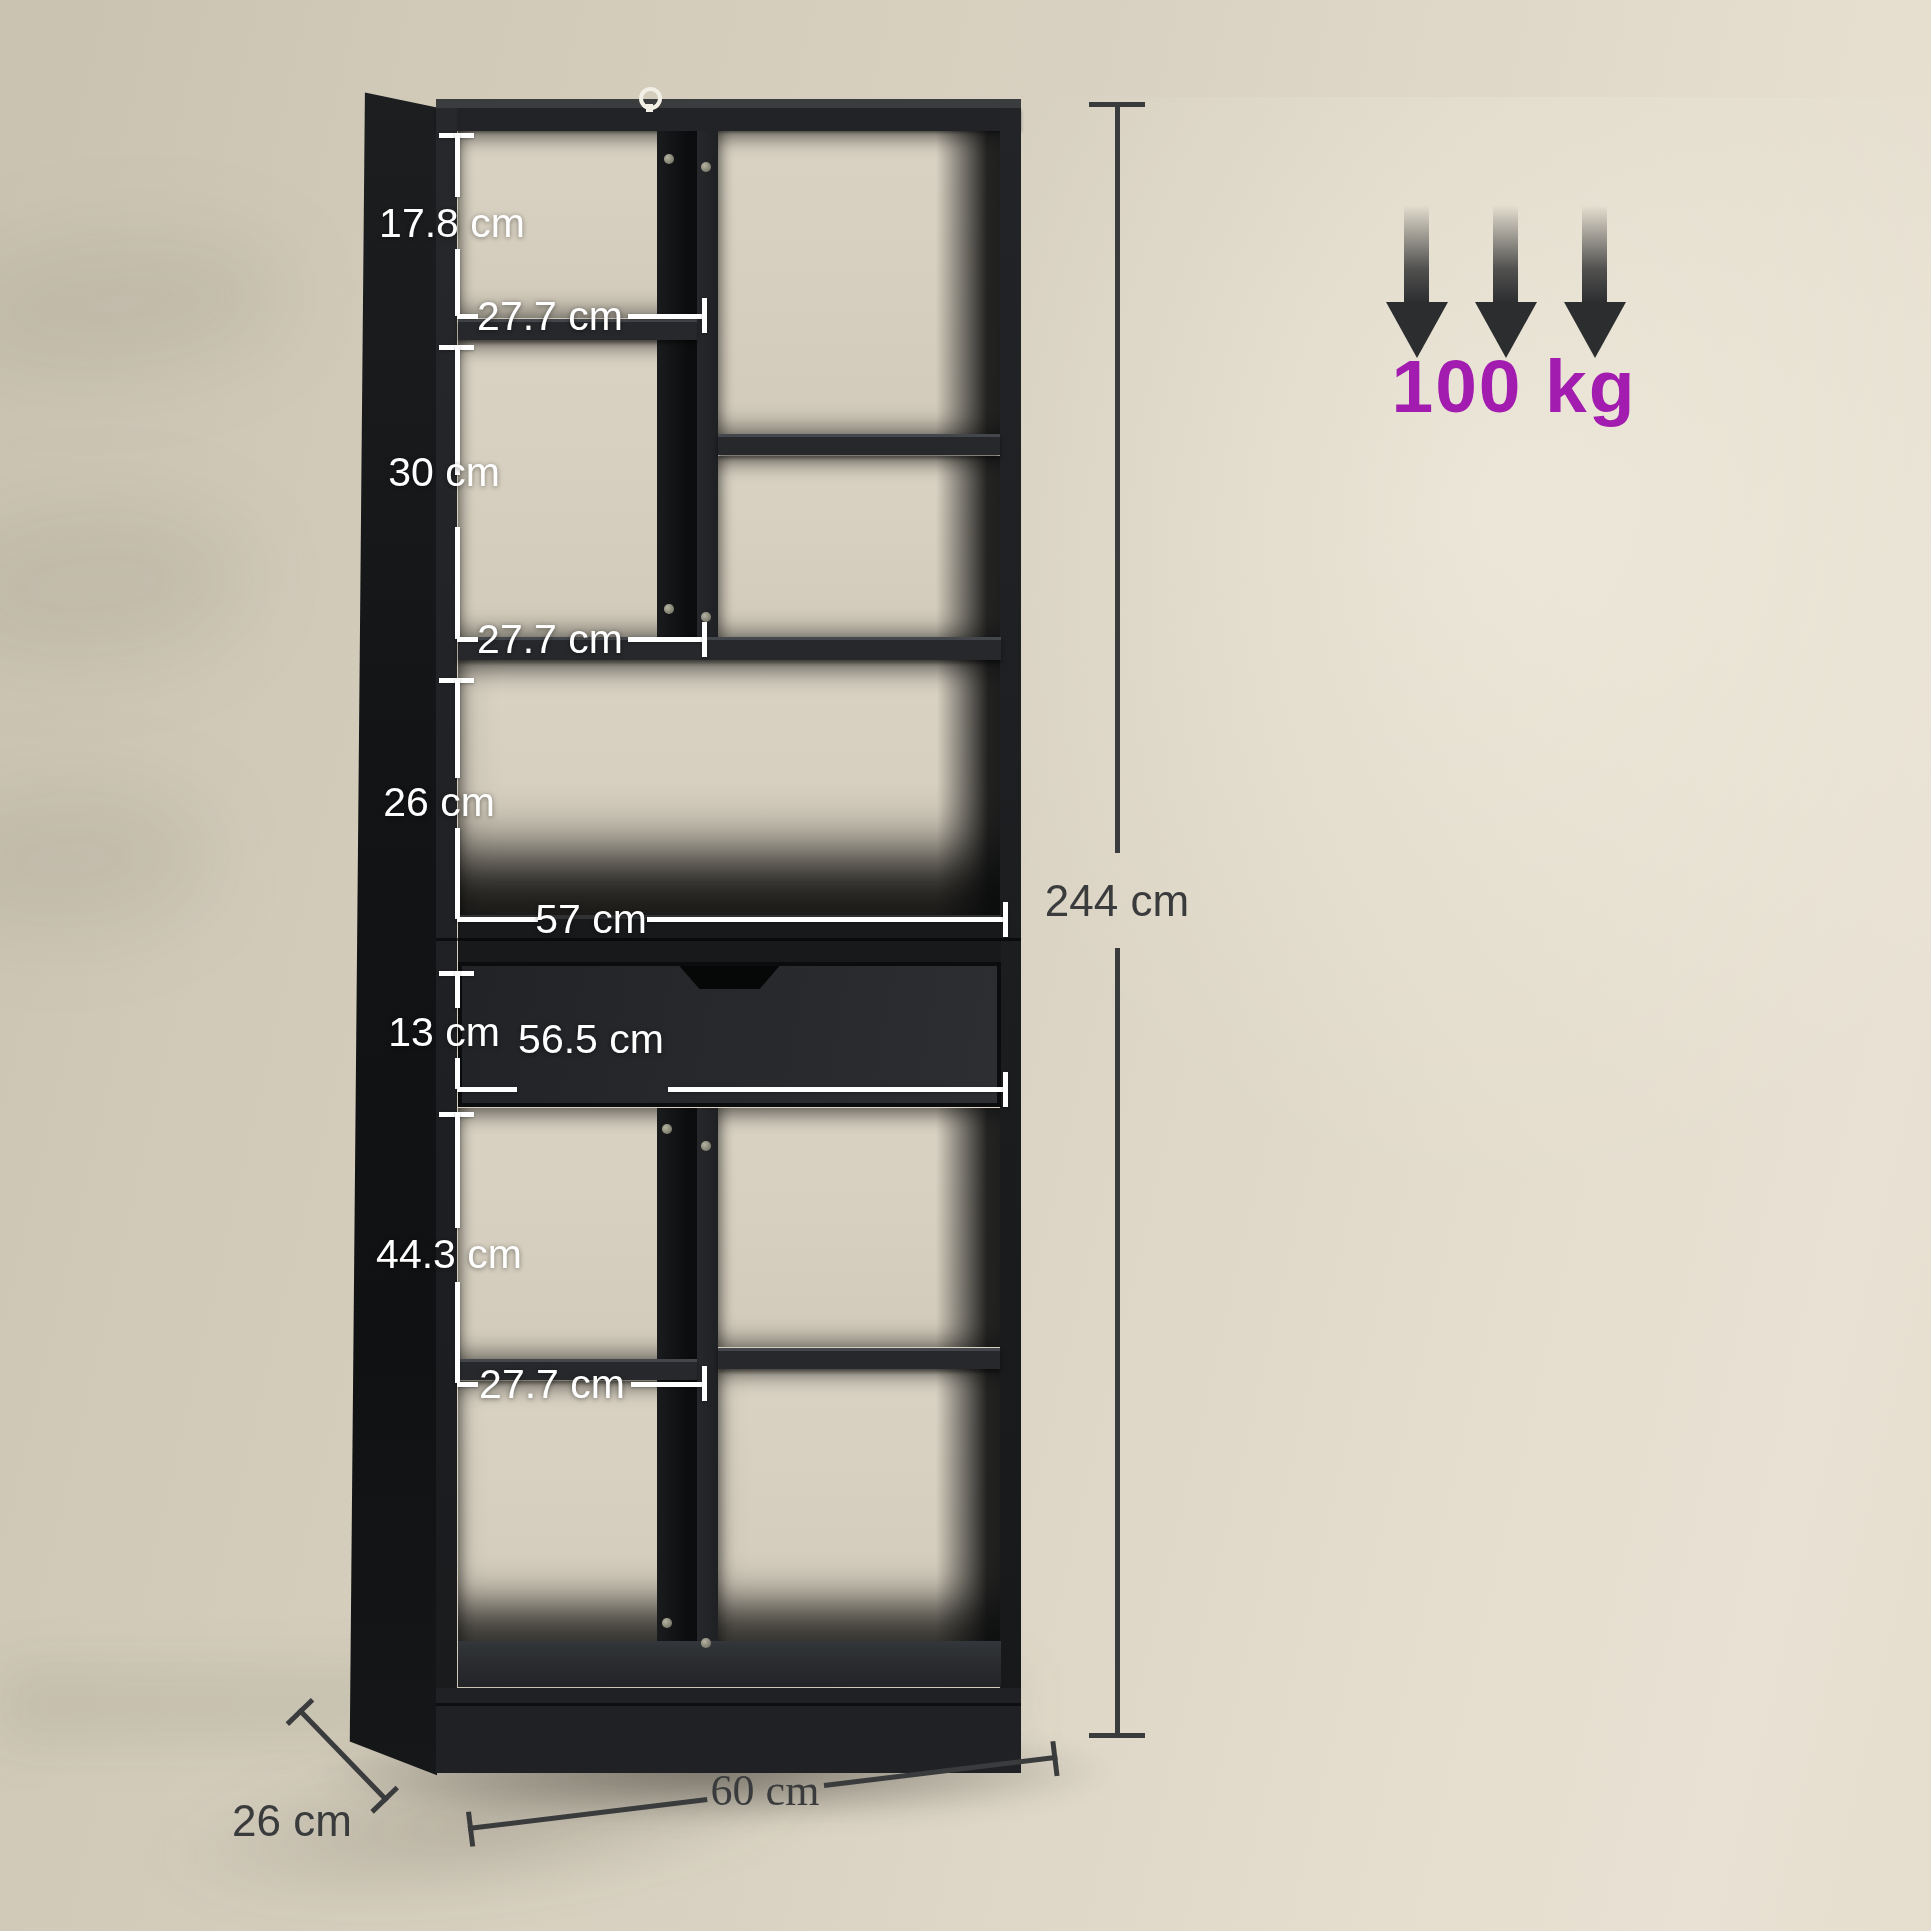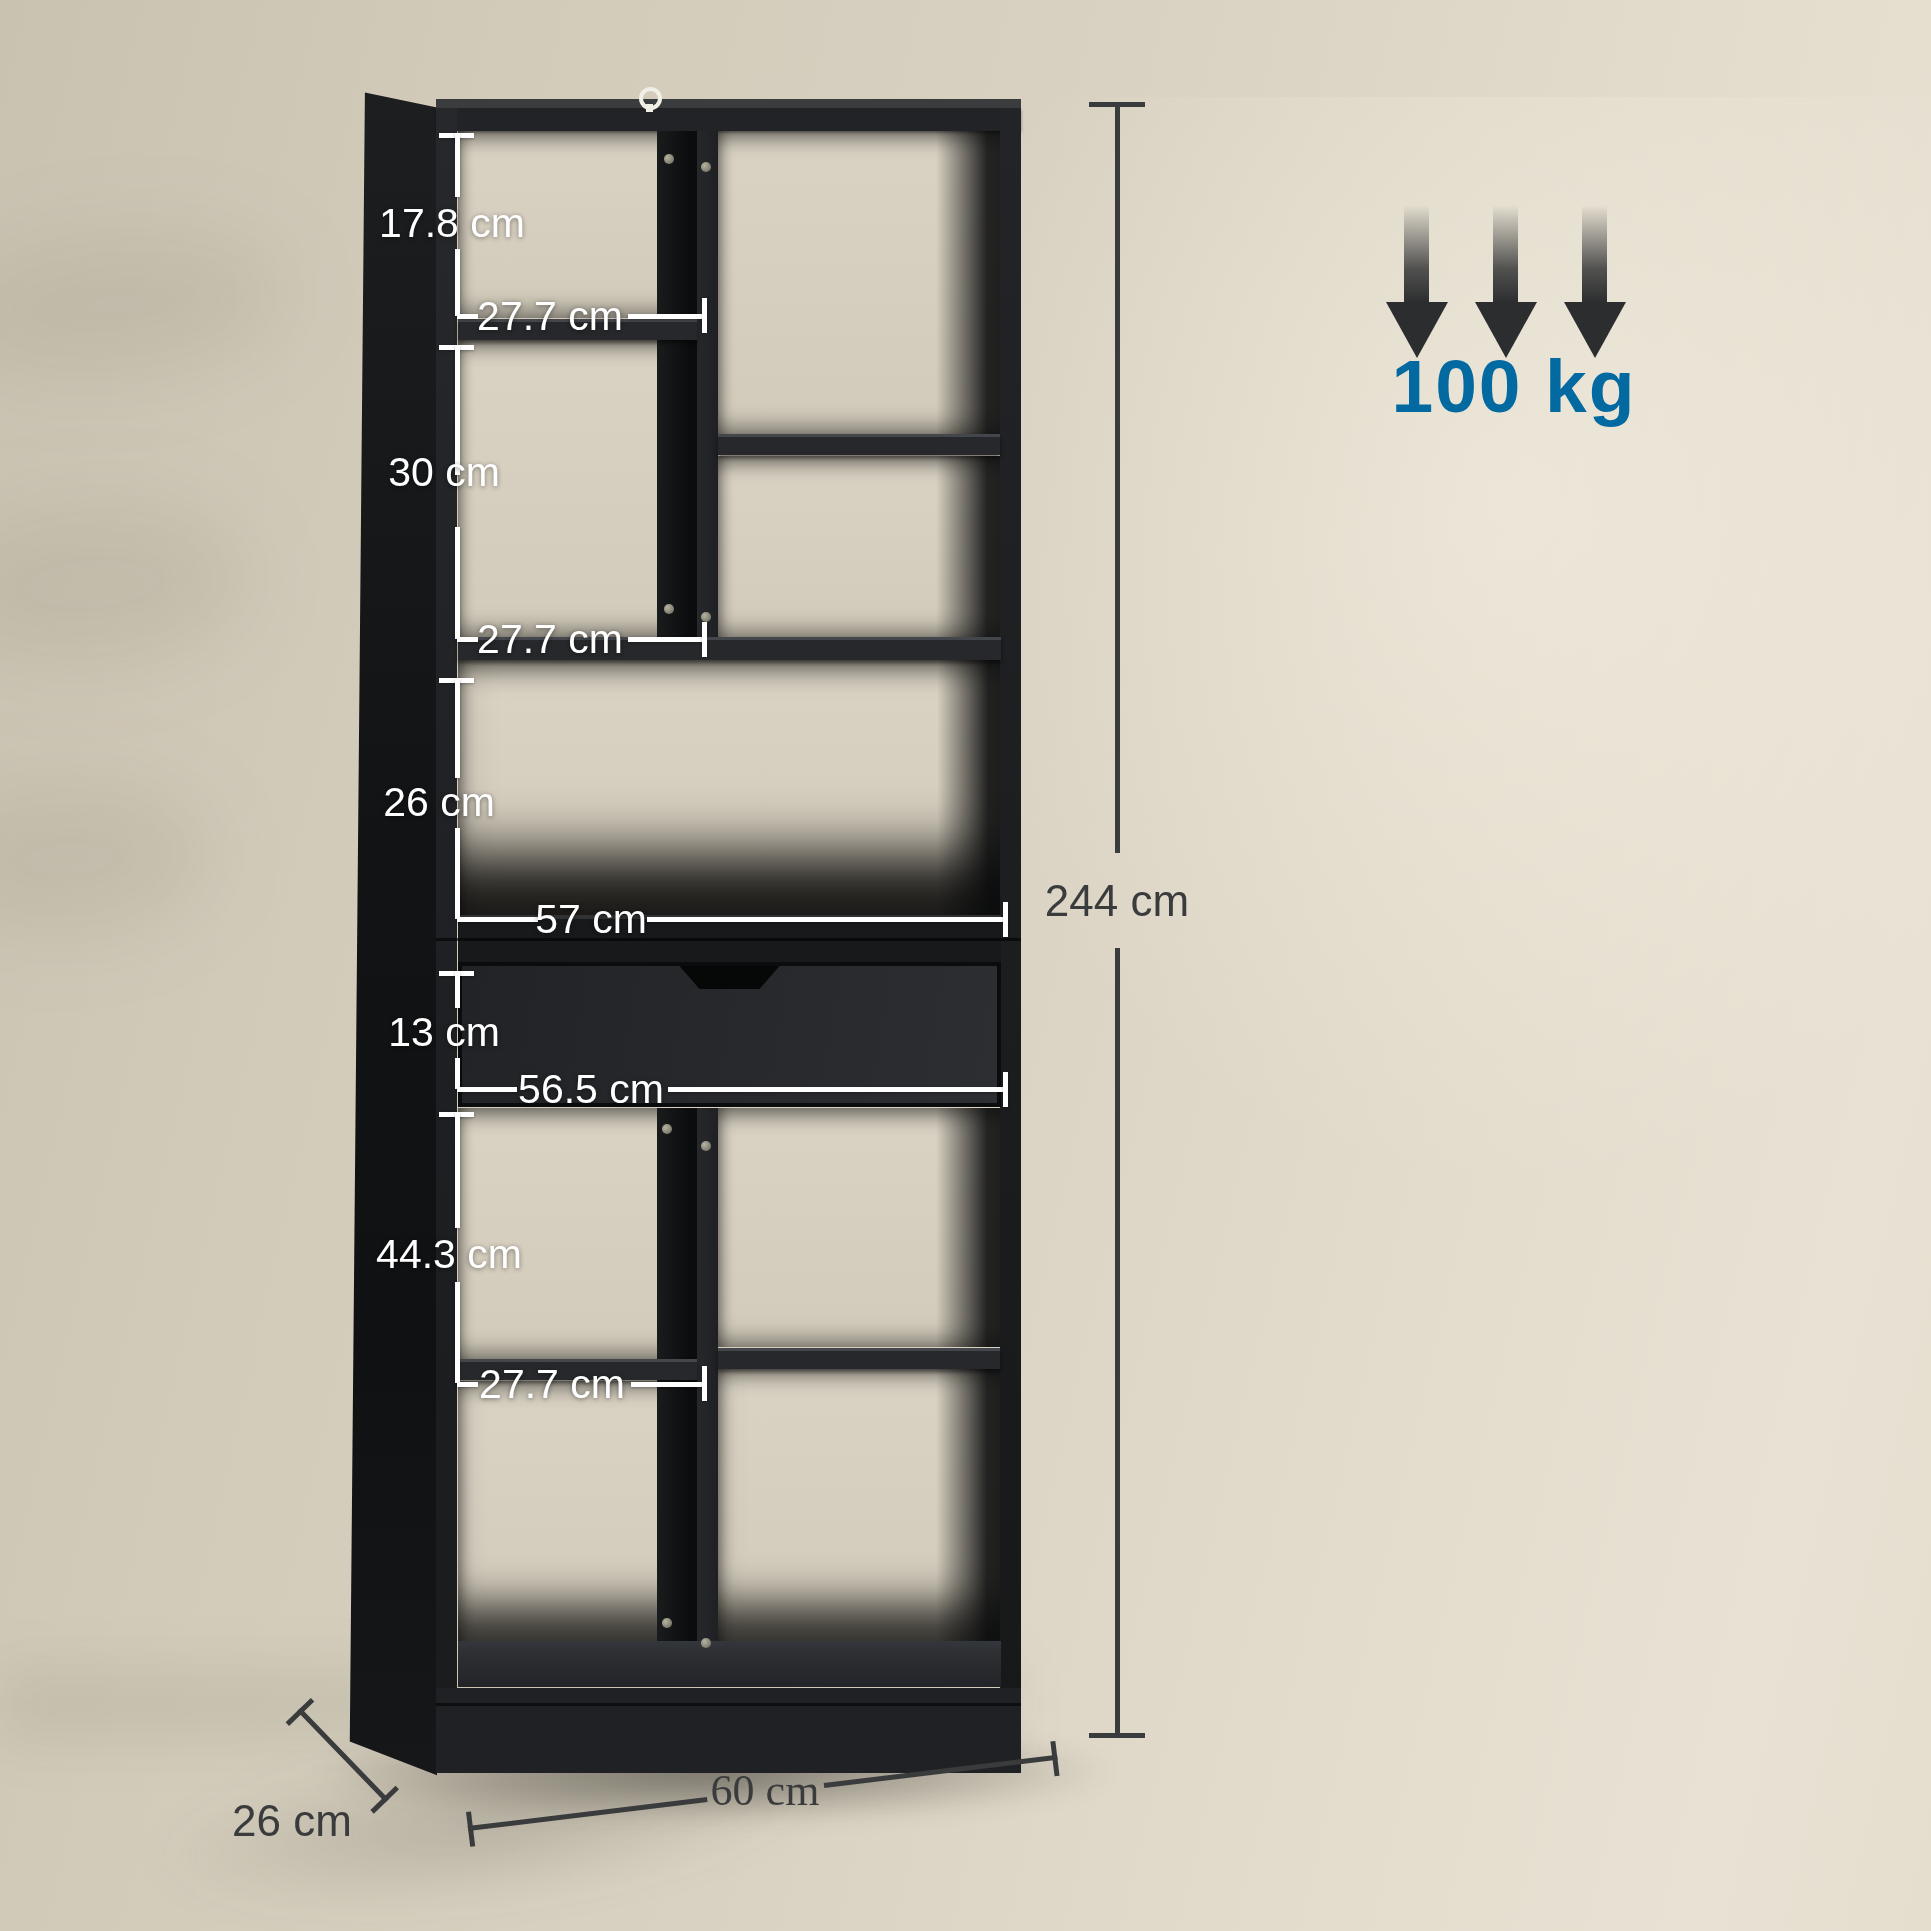--- a/index.html
+++ b/index.html
@@ -83,21 +83,21 @@
   .cap-start::before{content:'';position:absolute;left:0;top:-14.5px;width:4.8px;height:35px;background:inherit;}
   .cap-end::after{content:'';position:absolute;right:0;top:-14.5px;width:4.8px;height:35px;background:inherit;}
 
   
   .arrow{position:absolute;width:62px;height:153px;}
   .arrow .shaft{position:absolute;left:18.3px;top:0;width:25px;height:98px;
     background:linear-gradient(to bottom,rgba(44,45,47,0),rgba(44,45,47,.8) 65%,#2c2d2f);}
   .arrow .head{position:absolute;left:0;top:97px;width:62px;height:56px;background:#2c2d2f;
     -webkit-clip-path:polygon(0 0,100% 0,50% 100%);
     clip-path:polygon(0 0,100% 0,50% 100%);}
-  .capacity-label{color:#0369a1;font-size:75px;font-weight:800;letter-spacing:1.9px;
+  .capacity-label{color:#a21caf;font-size:75px;font-weight:800;letter-spacing:1.9px;
     transform:translate(-50%,-50%);white-space:nowrap;}
 </style>
 </head>
 <body>
 
 <div class="canvas">
 
   <div class="abs wall"></div>
   <div class="abs wall-glow"></div>
   <div class="abs wall-stripe" style="left:-58px;top:232px;width:348px;height:145px;transform:rotate(-5deg);"></div>
@@ -204,21 +204,21 @@
 
   <div>
     <div class="abs wl hl" style="left:439px;top:971px;width:35px;"></div>
     <div class="abs wl vl" style="left:455px;top:971px;height:37px;"></div>
     <div class="abs dim-label" style="left:444px;top:1032px;">13 cm</div>
     <div class="abs wl vl" style="left:455px;top:1058px;height:31px;"></div>
   </div>
 
   <div>
     <div class="abs wl hl" style="left:457px;top:1087px;width:60px;"></div>
-    <div class="abs dim-label" style="left:591px;top:1089px;text-align:center;">56.5 cm</div>
+    <div class="abs dim-label" style="left:591px;top:1039px;text-align:center;">56.5 cm</div>
     <div class="abs wl hl" style="left:668px;top:1087px;width:338px;"></div>
     <div class="abs wl vl" style="left:1003px;top:1072px;height:35px;"></div>
   </div>
 
   <div>
     <div class="abs wl hl" style="left:439px;top:1112px;width:35px;"></div>
     <div class="abs wl vl" style="left:455px;top:1112px;height:116px;"></div>
     <div class="abs dim-label" style="left:449px;top:1254px;">44.3 cm</div>
     <div class="abs wl vl" style="left:455px;top:1282px;height:101px;"></div>
   </div>

